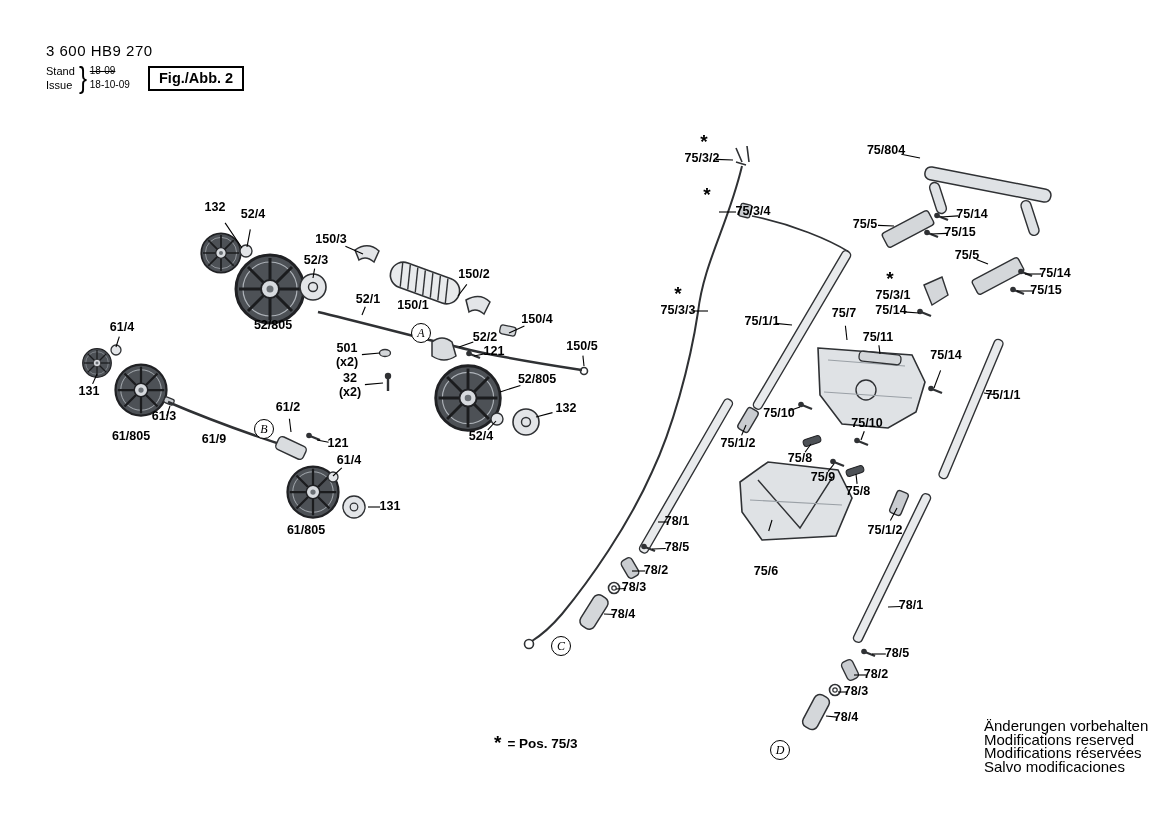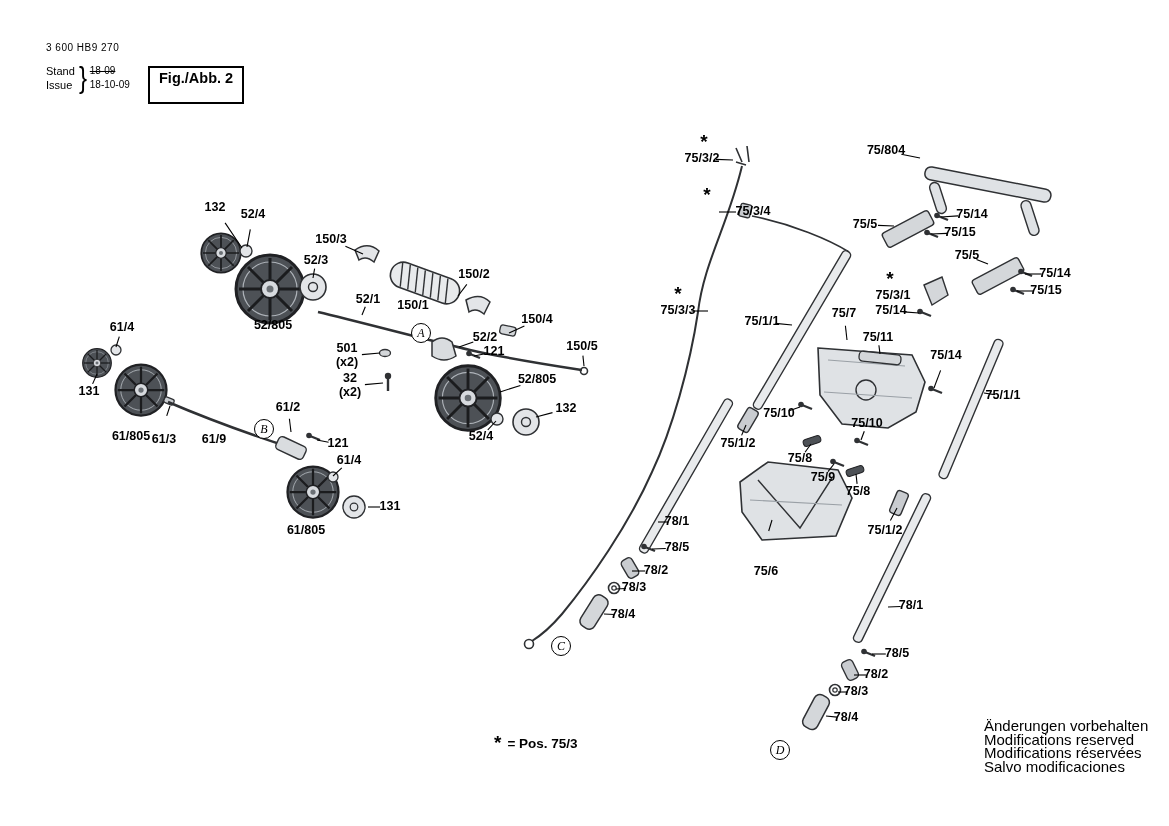--- a/index.html
+++ b/index.html
@@ -3,27 +3,27 @@
 <meta charset="utf-8">
 <style>
   * { box-sizing: border-box; }
   html,body { margin:0; padding:0; background:#ffffff; }
   body { font-family:"Liberation Sans", sans-serif; color:#000; }
   #canvas { position:relative; width:1169px; height:826px; background:#fff; overflow:hidden; }
 
   svg.layer { position:absolute; left:0; top:0; }
 
   
-  .part-number { position:absolute; left:46px; top:42px; font-size:10px; letter-spacing:0.5px; }
+  .part-number { position:absolute; left:46px; top:42px; font-size:15px; letter-spacing:0.5px; }
   .revision { position:absolute; left:46px; top:61px; display:flex; align-items:center; }
   .rev-col { display:flex; flex-direction:column; font-size:11px; line-height:14px; }
   .brace { font-size:30px; font-weight:300; margin:0 2px 0 3px; transform:scaleX(0.8); }
   .dates-col { display:flex; flex-direction:column; font-size:10px; line-height:14px; }
   .struck { text-decoration:line-through; }
-  .fig-box { position:absolute; left:148px; top:66px; border:2.5px solid #000; padding:2px 9px 16px;
+  .fig-box { position:absolute; left:148px; top:66px; border:2.5px solid #000; padding:2px 9px 3px;
              font-weight:bold; font-size:14.5px; background:#fff; }
 
   
   .callout { position:absolute; transform:translate(-50%,-50%); font-weight:bold; font-size:12.5px;
              line-height:1.1; white-space:nowrap; text-align:center; z-index:5; }
   .callout .sub { display:block; font-weight:bold; }
   .callout.star { font-size:19px; transform:translate(-50%,-58%); }
 
   
   .marker { position:absolute; transform:translate(-50%,-50%); width:20px; height:20px;
@@ -286,21 +286,21 @@
       <div class="callout" style="left: 537px; top: 320px;"><span>150/4</span></div>
       <div class="callout" style="left: 273px; top: 326px;"><span>52/805</span></div>
       <div class="callout" style="left: 122px; top: 328px;"><span>61/4</span></div>
       <div class="callout" style="left: 485px; top: 338px;"><span>52/2</span></div>
       <div class="callout" style="left: 347px; top: 356px;"><span>501</span><span class="sub">(x2)</span></div>
       <div class="callout" style="left: 494px; top: 352px;"><span>121</span></div>
       <div class="callout" style="left: 582px; top: 347px;"><span>150/5</span></div>
       <div class="callout" style="left: 350px; top: 386px;"><span>32</span><span class="sub">(x2)</span></div>
       <div class="callout" style="left: 89px; top: 392px;"><span>131</span></div>
       <div class="callout" style="left: 537px; top: 380px;"><span>52/805</span></div>
-      <div class="callout" style="left: 164px; top: 440px;"><span>61/3</span></div>
+      <div class="callout" style="left: 164px; top: 417px;"><span>61/3</span></div>
       <div class="callout" style="left: 288px; top: 408px;"><span>61/2</span></div>
       <div class="callout" style="left: 566px; top: 409px;"><span>132</span></div>
       <div class="callout" style="left: 131px; top: 437px;"><span>61/805</span></div>
       <div class="callout" style="left: 214px; top: 440px;"><span>61/9</span></div>
       <div class="callout" style="left: 338px; top: 444px;"><span>121</span></div>
       <div class="callout" style="left: 481px; top: 437px;"><span>52/4</span></div>
       <div class="callout" style="left: 349px; top: 461px;"><span>61/4</span></div>
       <div class="callout" style="left: 390px; top: 507px;"><span>131</span></div>
       <div class="callout" style="left: 306px; top: 531px;"><span>61/805</span></div>
       <div class="callout star" style="left: 704px; top: 144px;"><span>*</span></div>

